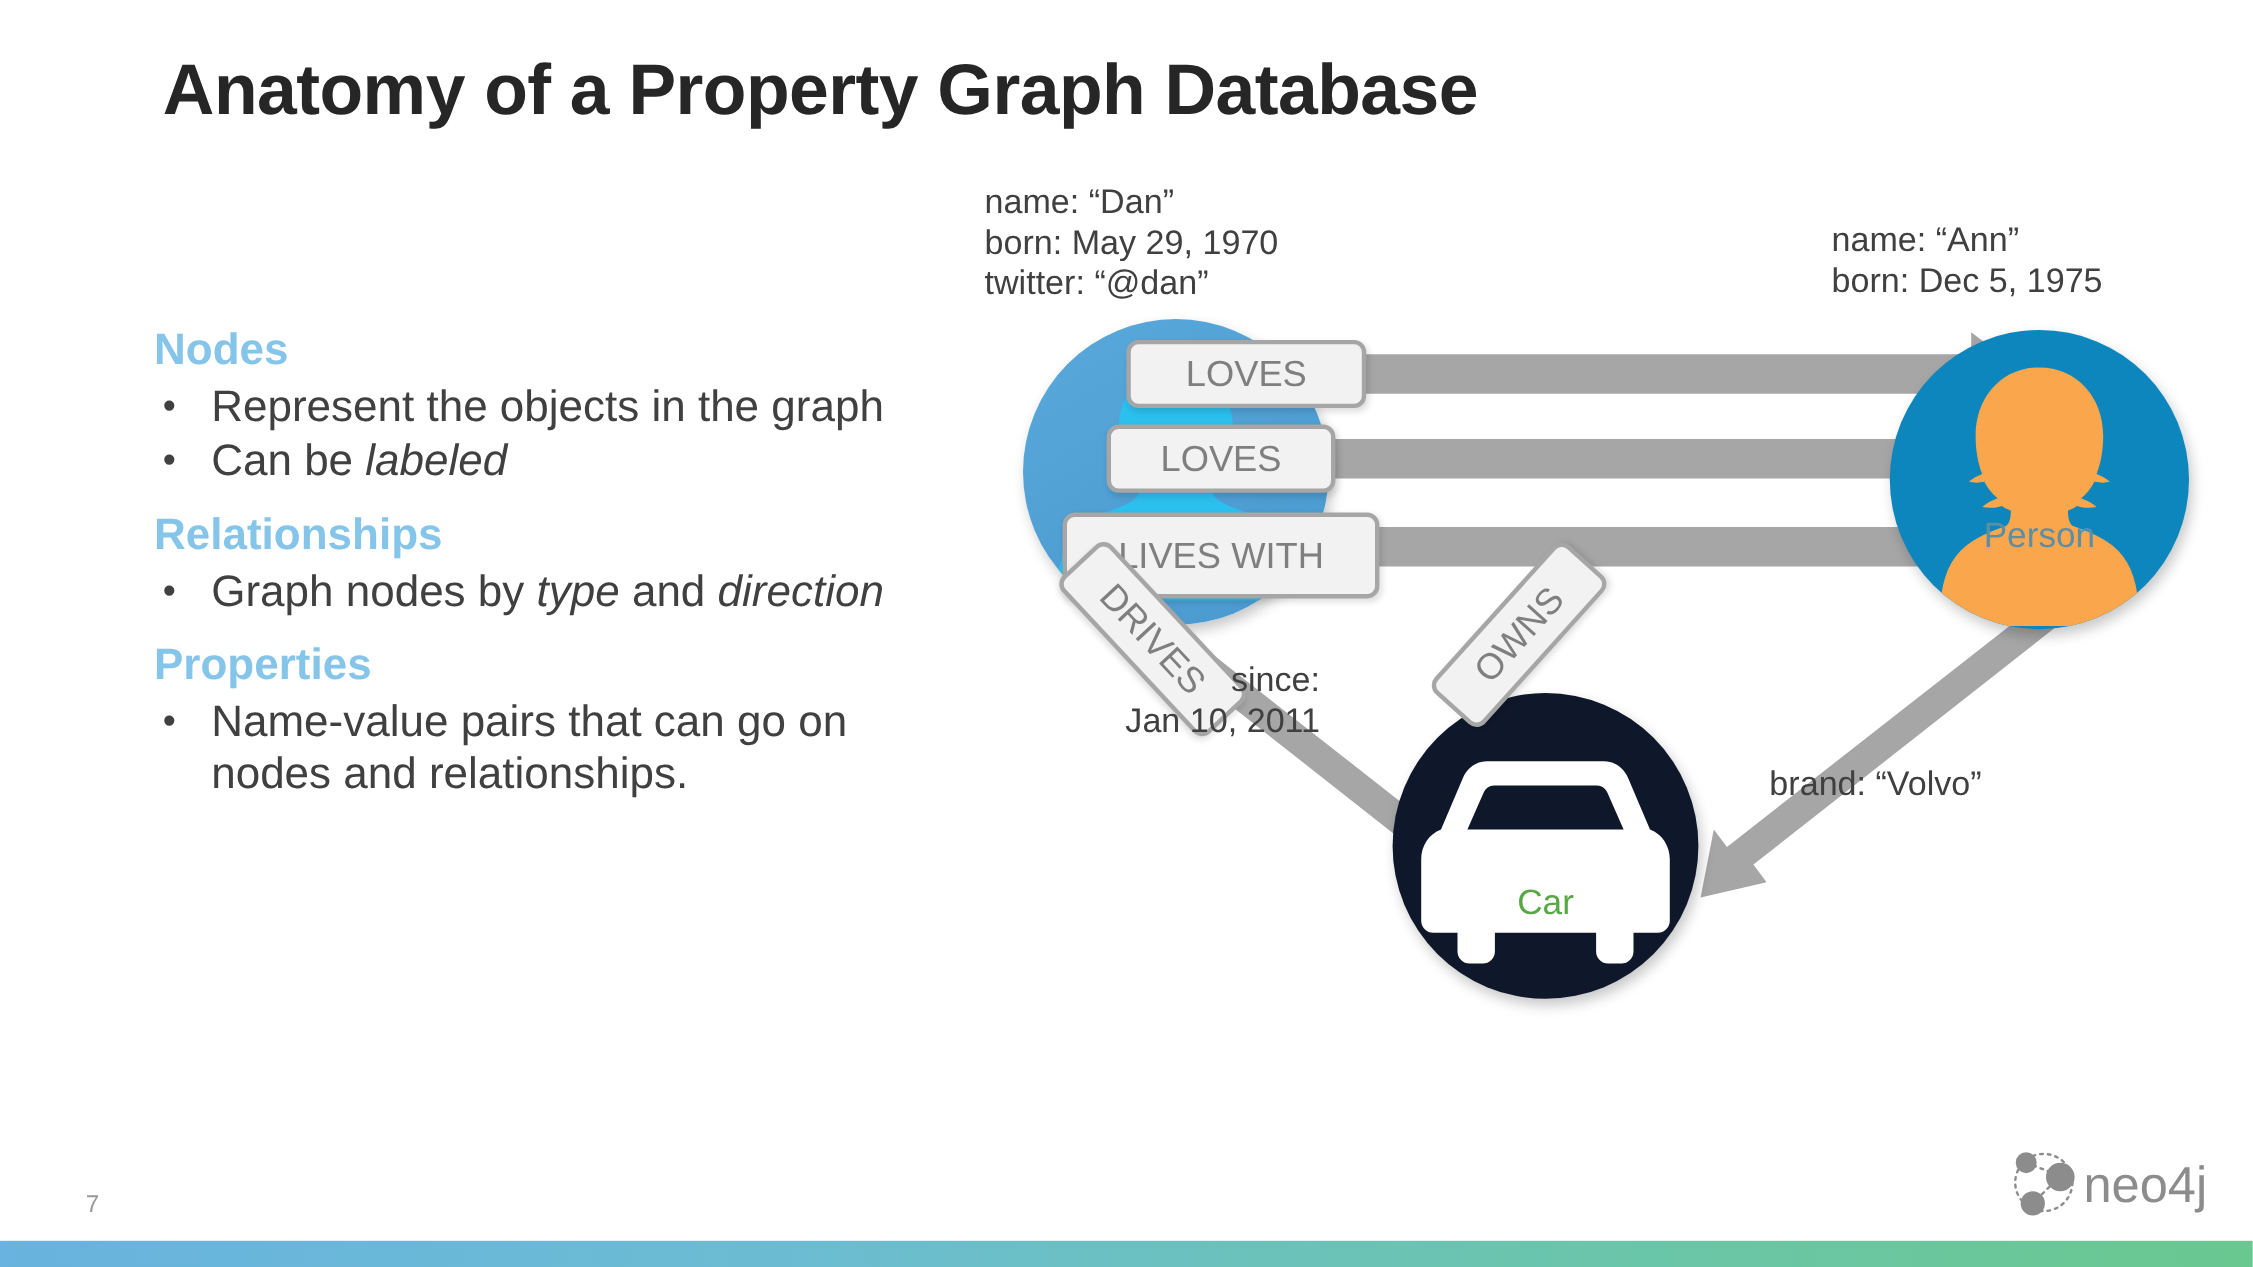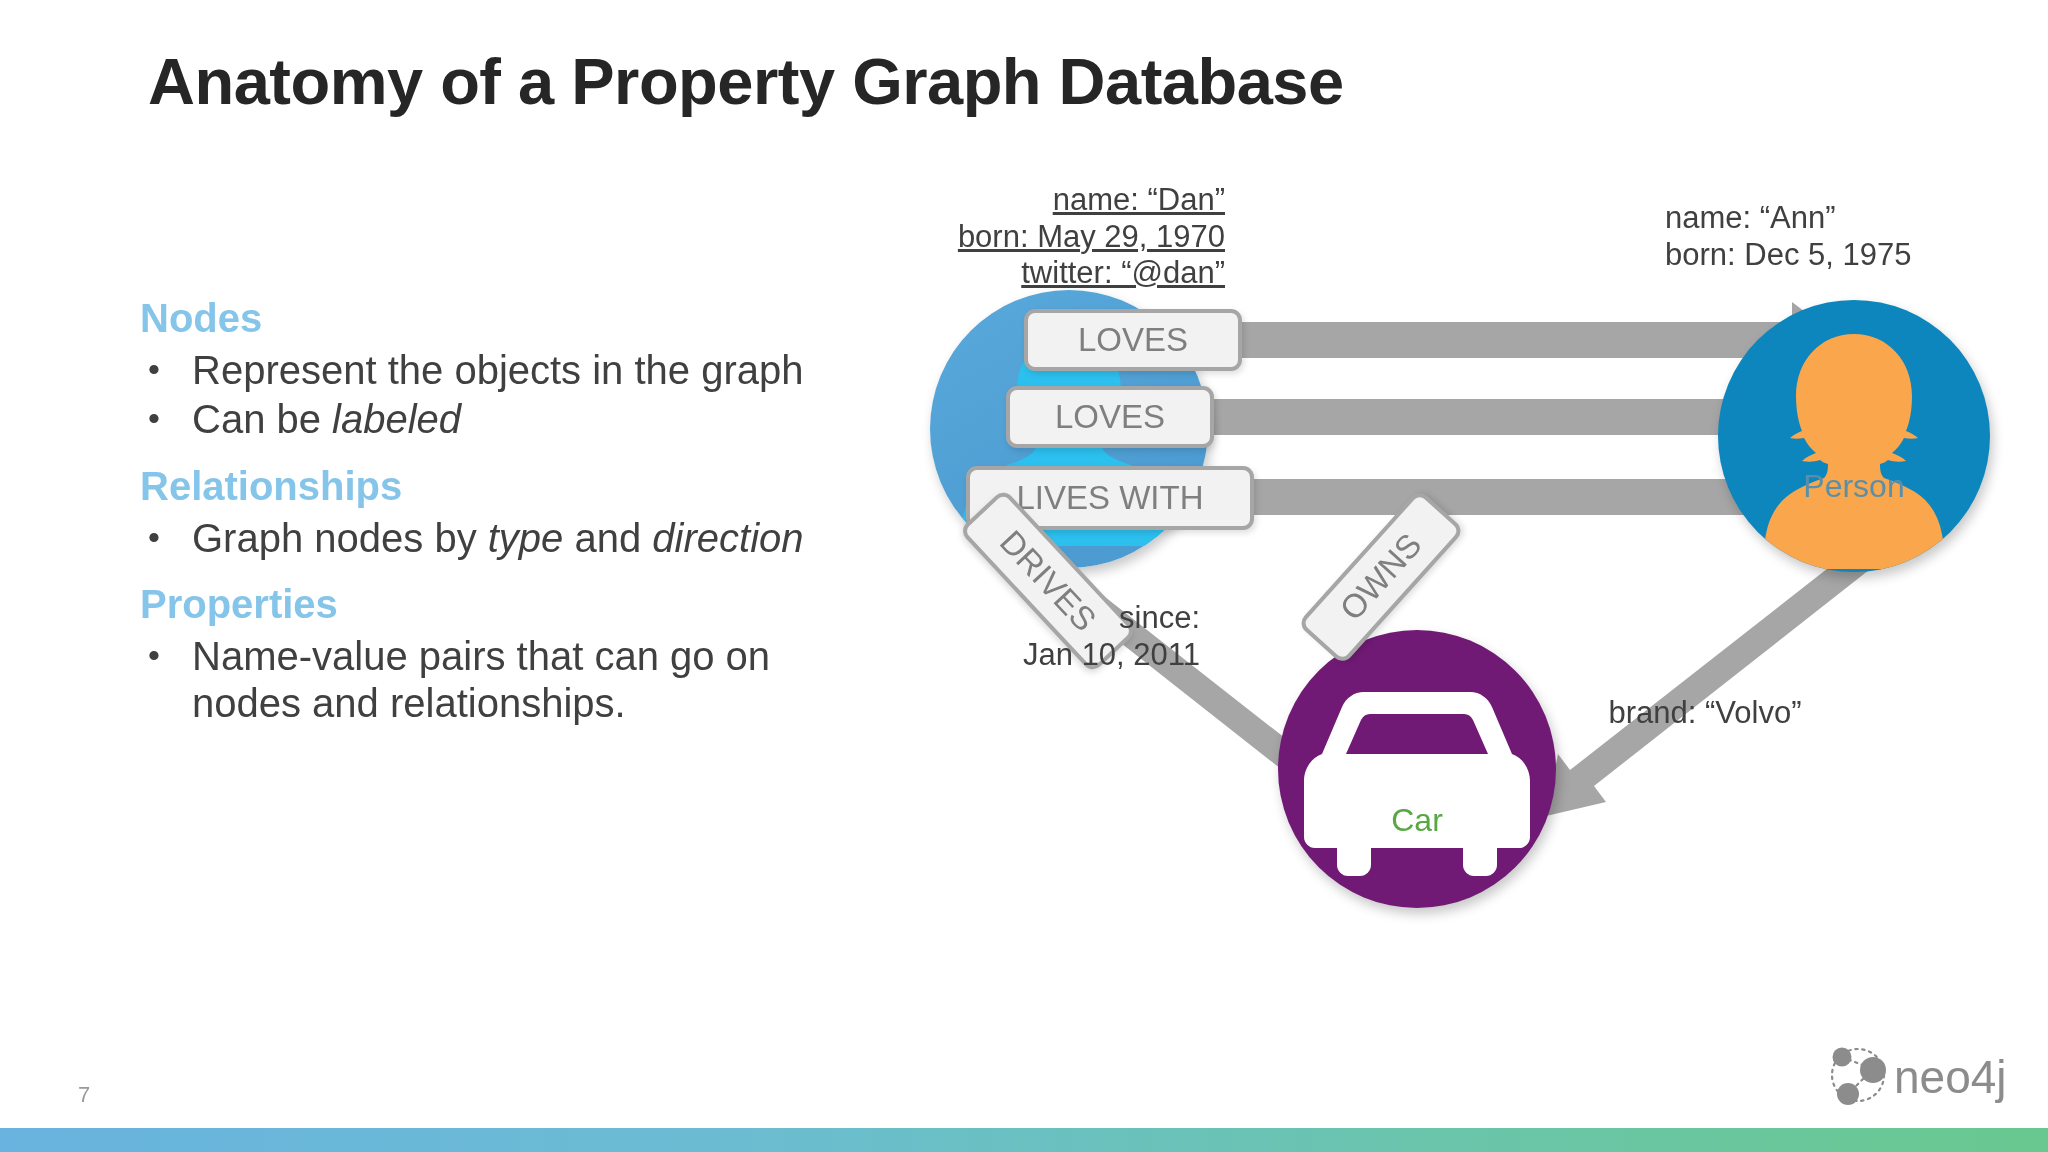--- a/index.html
+++ b/index.html
@@ -101,64 +101,64 @@
   }
   .node-dan {
     left: 0px; top: 140px; width: 278px; height: 278px;
     background: linear-gradient(150deg, #5aa9db 0%, #4f9fd4 55%, #4a99cf 100%);
   }
   .node-ann {
     left: 788px; top: 150px; width: 272px; height: 272px;
     background: #0d85bd;
   }
   .node-car {
-    left: 348px; top: 480px; width: 278px; height: 278px;
-    background: #701a75;
+    left: 336px; top: 480px; width: 278px; height: 278px;
+    background: #0f172a;
   }
   .node-svg { position: absolute; left: 0; top: 0; }
   .node-label {
     position: absolute;
     width: 100%;
     text-align: center;
     font-size: 32px;
   }
   .label-dan { top: 174px; color: #2a7fb0; }
   .label-ann { top: 168px; color: #5b8fa8; }
   .label-car { top: 172px; color: #57a843; }
 
   
   .props {
     position: absolute;
     font-size: 31px;
     line-height: 1.18;
     color: #404040;
     white-space: nowrap;
   }
-  .props-dan  { left: -35px;  top: 32px;  text-align: right; width: 330px; text-decoration: underline; }
+  .props-dan  { left: -35px;  top: 16px;  text-align: left; width: 330px; }
   .props-ann  { left: 735px;  top: 50px;  width: 380px; }
   .props-since{ left: -110px; top: 450px; text-align: right; width: 380px; }
   .props-car  { left: 585px;  top: 545px; text-align: center;  width: 380px; }
 
   
   .rel-badge {
     position: absolute;
     background: #f2f2f2;
     border: 4px solid #a6a6a6;
     border-radius: 11px;
     color: #7f7f7f;
     font-size: 33px;
     display: flex;
     align-items: center;
     justify-content: center;
     box-shadow: 2px 3px 6px rgba(0,0,0,0.13);
     box-sizing: border-box;
   }
   .rel-loves-1   { left: 94px;  top: 159px; width: 218px; height: 62px; }
   .rel-loves-2   { left: 76px;  top: 236px; width: 208px; height: 62px; }
-  .rel-liveswith { left: 36px;  top: 316px; width: 288px; height: 64px; }
+  .rel-liveswith { left: 36px;  top: 316px; width: 288px; height: 78px; }
   .rel-drives    { left: 20px;  top: 400px; width: 196px; height: 62px;
                    transform: rotate(47deg); transform-origin: center; }
   .rel-owns      { left: 360px; top: 396px; width: 182px; height: 62px;
                    transform: rotate(-48deg); transform-origin: center; }
 
   
   .logo {
     position: absolute;
     left: 1824px;
     top: 1038px;

